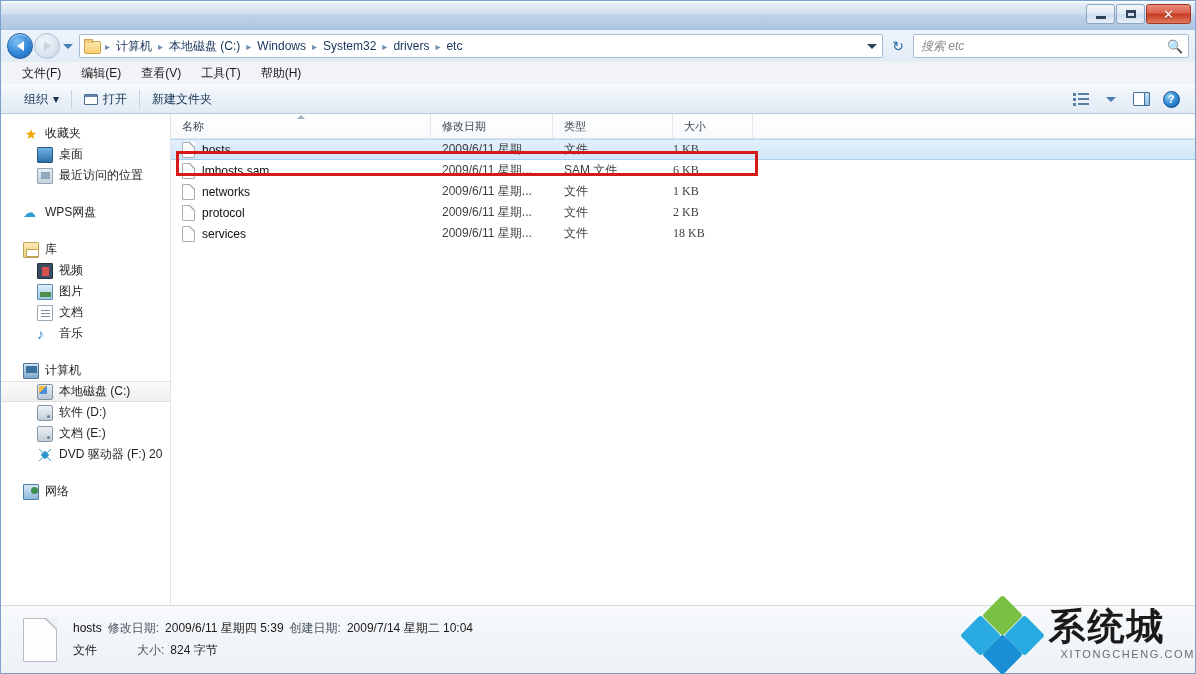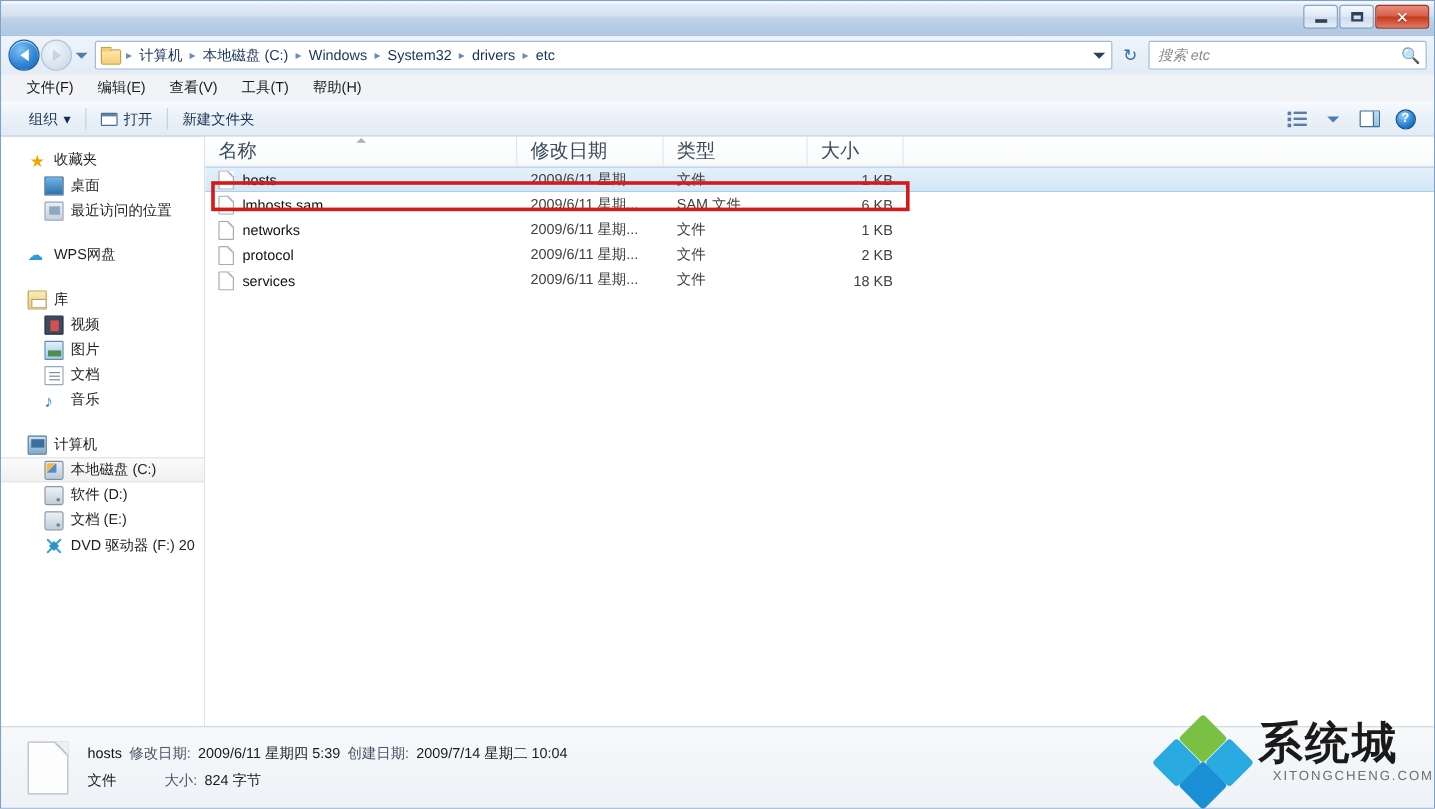--- a/index.html
+++ b/index.html
@@ -115,21 +115,21 @@
   .crumb-spacer { flex: 1; }
   .crumb-dd { width: 16px; display:flex; align-items:center; justify-content:center; cursor:pointer; }
   .crumb-dd .chev-d { border-top-color: #2d3f55; }
 
   .refresh-btn {
     width: 22px; height: 24px; display:flex;align-items:center;justify-content:center;
     cursor:pointer; color:#2f6ca8; font-size: 14px;
     border: 1px solid transparent;
   }
   .searchbox {
-    width: 232px; height: 24px; flex: none;
+    width: 276px; height: 24px; flex: none;
     background: #fff; border: 1px solid #a6bcd4; border-radius: 2px;
     display: flex; align-items: center; padding: 0 4px 0 7px;
   }
   .search-ph { flex:1; color: #8a8a8a; font-style: italic; font-size: 12px; }
   .search-ico { color: #2f6ca8; font-size: 13px; }
 
   
   .menubar {
     height: 22px; flex: none;
     background: #f1f3f6;
@@ -257,21 +257,21 @@
   
   .listpane { flex: 1; display: flex; flex-direction: column; min-width: 0; background:#fff; }
   .col-header {
     height: 25px; flex: none; display: flex;
     background: linear-gradient(to bottom, #ffffff 0%, #f7f9fb 100%);
     border-bottom: 1px solid #e0e4e8;
     position: relative;
   }
   .col {
     display: flex; align-items: center; padding-left: 11px;
-    color: #3c4a57; font-size: 16px; cursor: pointer;
+    color: #3c4a57; font-size: 11px; cursor: pointer;
     border-right: 1px solid #e3e7eb; position: relative;
   }
   .col-name { width: 260px; }
   .col-date { width: 122px; }
   .col-type { width: 120px; align-items: center; }
   .col-size { width: 80px; }
   .sort-arrow {
     position: absolute; left: 50%; top: 1px; margin-left: -4px;
     width:0;height:0;border-left:4px solid transparent;border-right:4px solid transparent;
     border-bottom:4px solid #9fb0c0;
@@ -281,21 +281,21 @@
     height: 21px; display: flex; align-items: center; cursor: pointer; position: relative;
   }
   .row.selected {
     background: linear-gradient(to bottom, #e4f0fb 0%, #d2e7f8 100%);
     border-top: 1px solid #b6d8f2; border-bottom: 1px solid #a9cfec;
   }
   .cell { font-size: 12px; color: #101010; overflow: hidden; white-space: nowrap; }
   .c-name { width: 260px; display:flex; align-items:center; padding-left: 11px; }
   .c-date { width: 122px; color: #3f3f3f; padding-left: 11px; }
   .c-type { width: 120px; color: #3f3f3f; padding-left: 11px; }
-  .c-size { width: 80px; color: #3f3f3f; text-align: right; padding-right: 9px; }
+  .c-size { width: 80px; color: #3f3f3f; text-align: left; padding-right: 9px; font-family: Liberation Serif, serif; }
   .file-ico {
     width: 13px; height: 16px; margin-right: 7px; flex:none; position: relative;
     background: #fefefe; border: 1px solid #a7adb5; border-radius: 1px;
   }
   .file-ico::after {
     content:""; position:absolute; right:-1px; top:-1px;
     border-left: 5px solid transparent; border-top: 5px solid #ffffff;
     border-right: 0; filter: drop-shadow(-1px 1px 0 #a7adb5);
   }
 
@@ -327,21 +327,21 @@
   .det-lines { display: flex; flex-direction: column; gap: 5px; }
   .det-line { display: flex; align-items: baseline; gap: 6px; font-size: 12px; }
   .det-name { color: #101010; }
   .det-label { color: #4a5662; }
   .det-val { color: #1b1b1b; }
   .det-kind { color: #1b1b1b; min-width: 58px; }
 
   
   .watermark {
     position: absolute; right: 0px; bottom: 6px;
-    display: flex; align-items: flex-start; gap: 10px; z-index: 30;
+    display: flex; align-items: center; gap: 10px; z-index: 30;
   }
   .wm-logo { position: relative; width: 74px; height: 66px; flex: none; }
   .dia { position: absolute; width: 29px; height: 29px; transform: rotate(45deg); border-radius: 3px; }
   .dia.top { left: 23px; top: 0px; background: #7ac143; }
   .dia.left { left: 1px; top: 20px; background: #29abe2; }
   .dia.right { left: 45px; top: 20px; background: #29abe2; }
   .dia.bottom { left: 23px; top: 39px; background: #1b8fd6; }
   .wm-text { display: flex; flex-direction: column; }
   .wm-cn {
     font-family: "DejaVu Sans", sans-serif;
@@ -541,20 +541,26 @@
           <span>文档 (E:)</span>
         </div>
         <div class="nav-row child">
           <span class="nav-ico ico-dvd"></span>
           <span>DVD 驱动器 (F:) 20</span>
         </div>
       </div>
 
       <div class="nav-gap"></div>
 
+      <div class="nav-group">
+        <div class="nav-row">
+          <span class="nav-ico ico-network"></span>
+          <span>网络</span>
+        </div>
+      </div>
     </div>
 
     <div class="listpane">
 
       <div class="col-header">
         <div class="col col-name">
           <span class="sort-arrow"></span>
           <span>名称</span>
         </div>
         <div class="col col-date">

